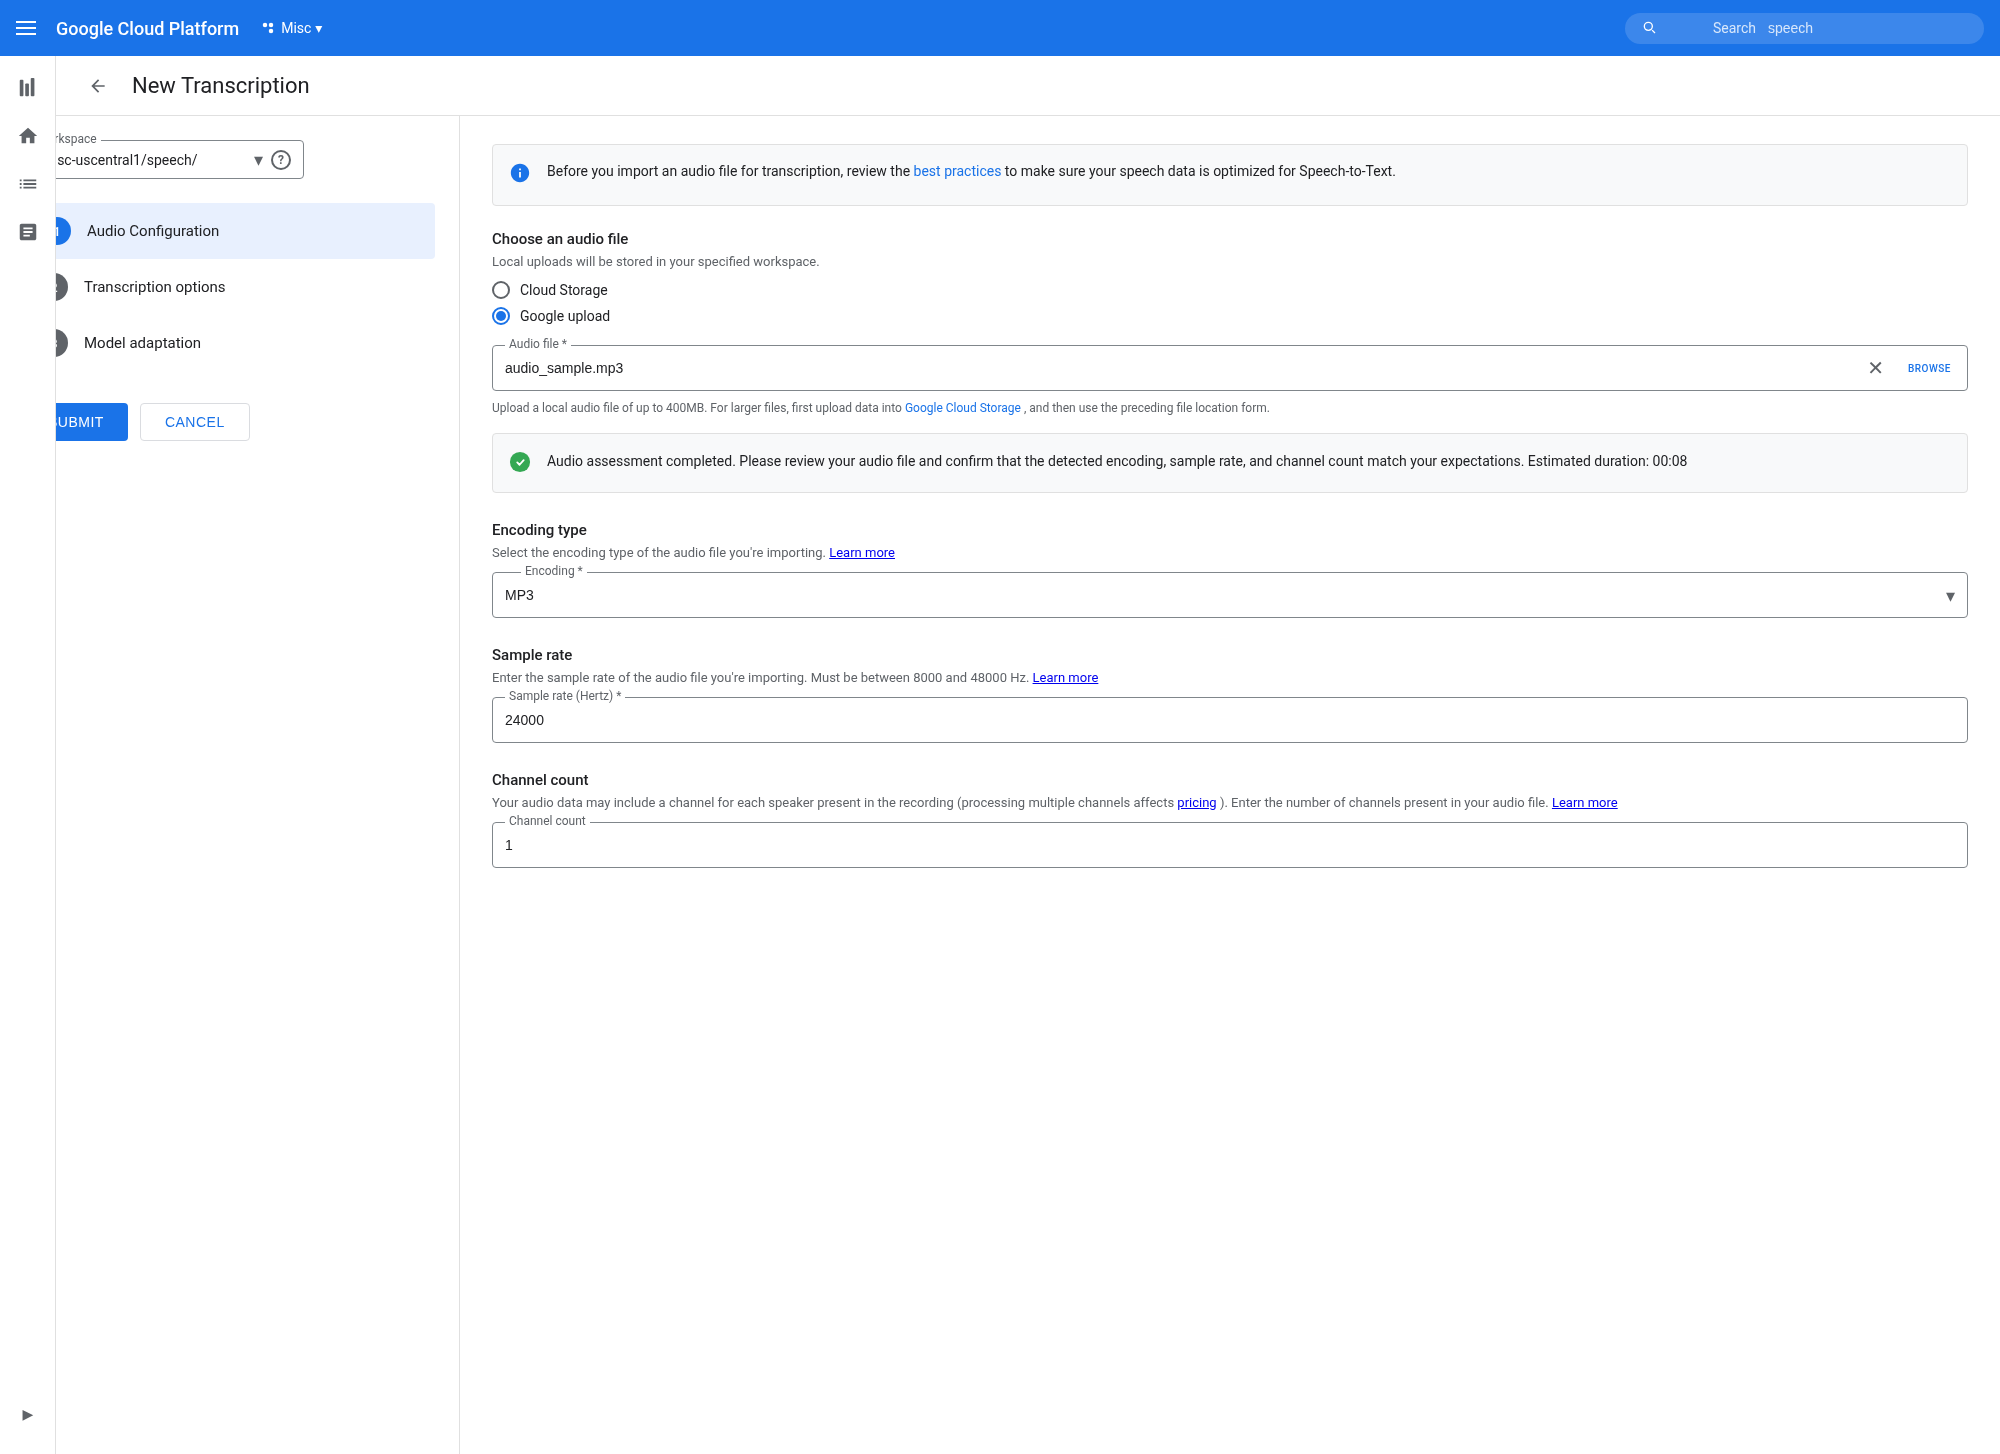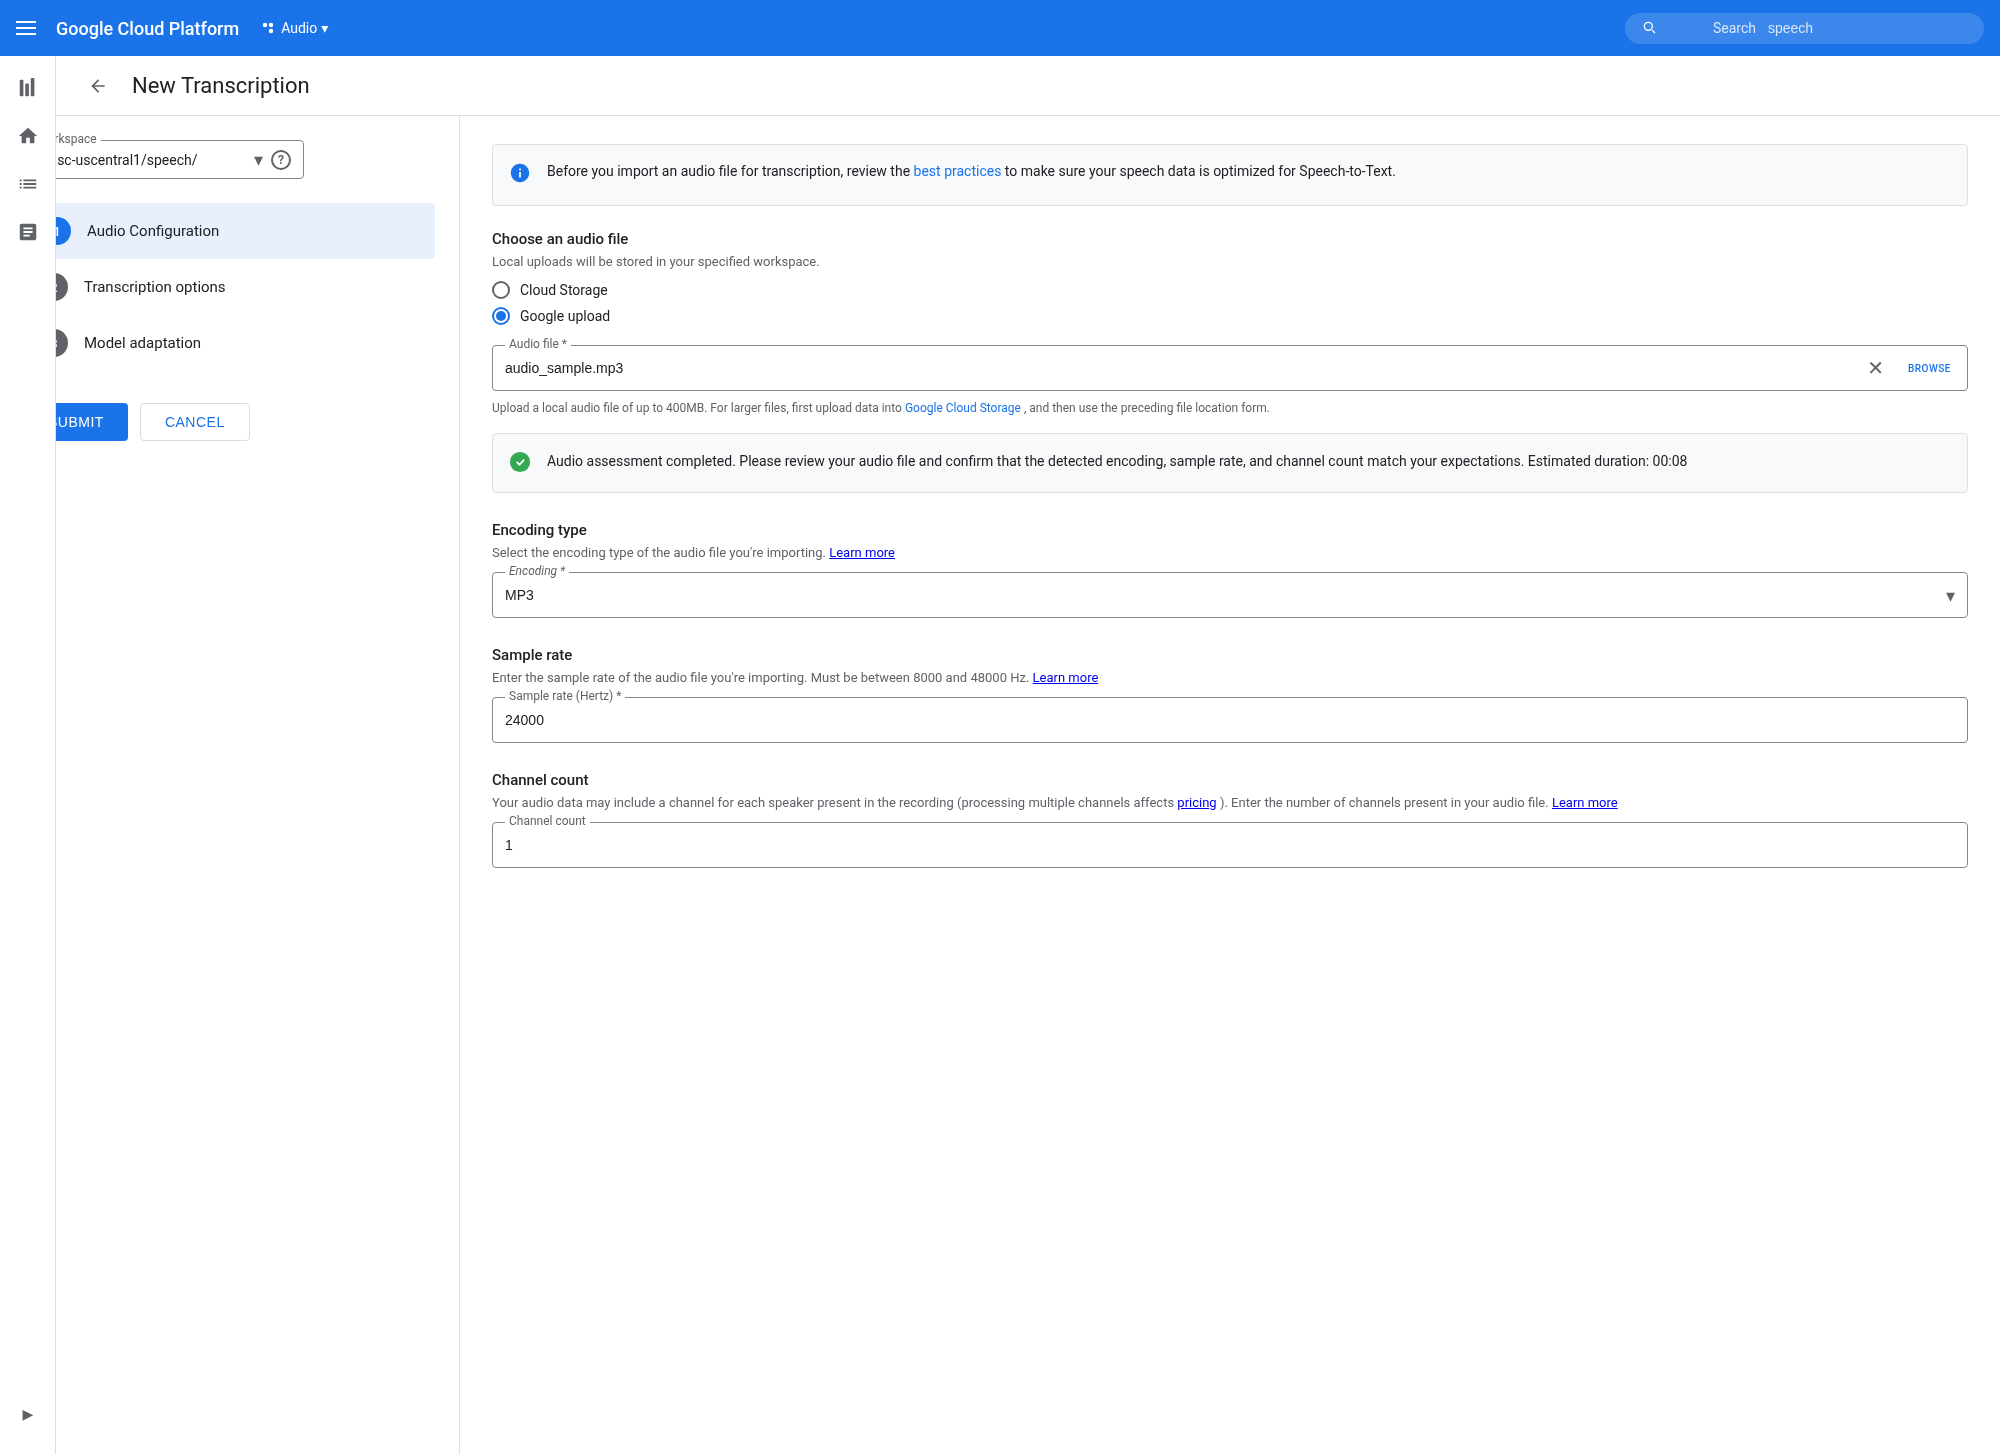--- a/index.html
+++ b/index.html
@@ -335,26 +335,25 @@
       position: relative;
       border: 1px solid #80868b;
       border-radius: 4px;
       display: flex;
       align-items: center;
       margin-top: 8px;
     }
     .select-group-label {
       position: absolute;
       top: -9px;
-      left: 12px;
+      left: 28px;
       background: #fff;
       padding: 0 4px;
       font-size: 12px;
       color: #5f6368;
-      font-style: italic;
     }
     .select-group select {
       flex: 1;
       border: none;
       outline: none;
       padding: 14px 12px;
       font-size: 14px;
       color: #202124;
       background: transparent;
       appearance: none;
@@ -397,21 +396,21 @@
       <span></span>
       <span></span>
   </div>
   <span class="nav-logo">Google Cloud Platform</span>
   <div class="nav-misc">
     <svg width="18" height="18" viewBox="0 0 24 24" fill="white">
         <circle cx="8" cy="8" r="3"></circle>
         <circle cx="16" cy="16" r="3"></circle>
         <circle cx="16" cy="8" r="3"></circle>
       </svg>
-    <span>Audio</span>
+    <span>Misc</span>
     <span>▾</span>
   </div>
   <div class="nav-search">
     <span>
       <svg width="16" height="16" viewBox="0 0 24 24" fill="white">
           <path d="M21 21l-4.35-4.35M17 11A6 6 0 1 1 5 11a6 6 0 0 1 12 0z" stroke="white" stroke-width="2" fill="none"></path>
         </svg>
     </span>
     <span style="color:rgba(255,255,255,0.8); margin-right:4px;margin-left:48px;">Search</span>
     <input type="text" value="" placeholder="speech" style="">

